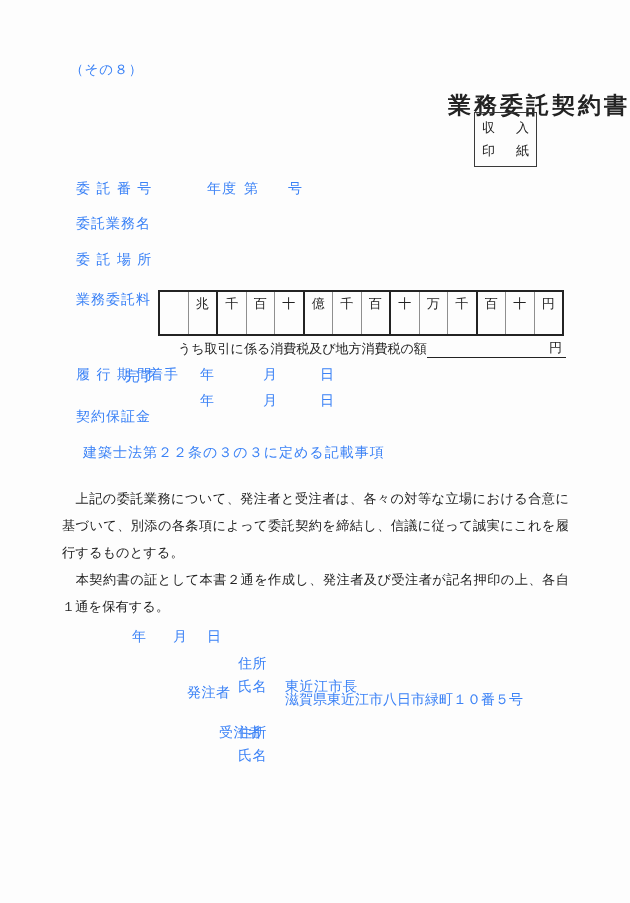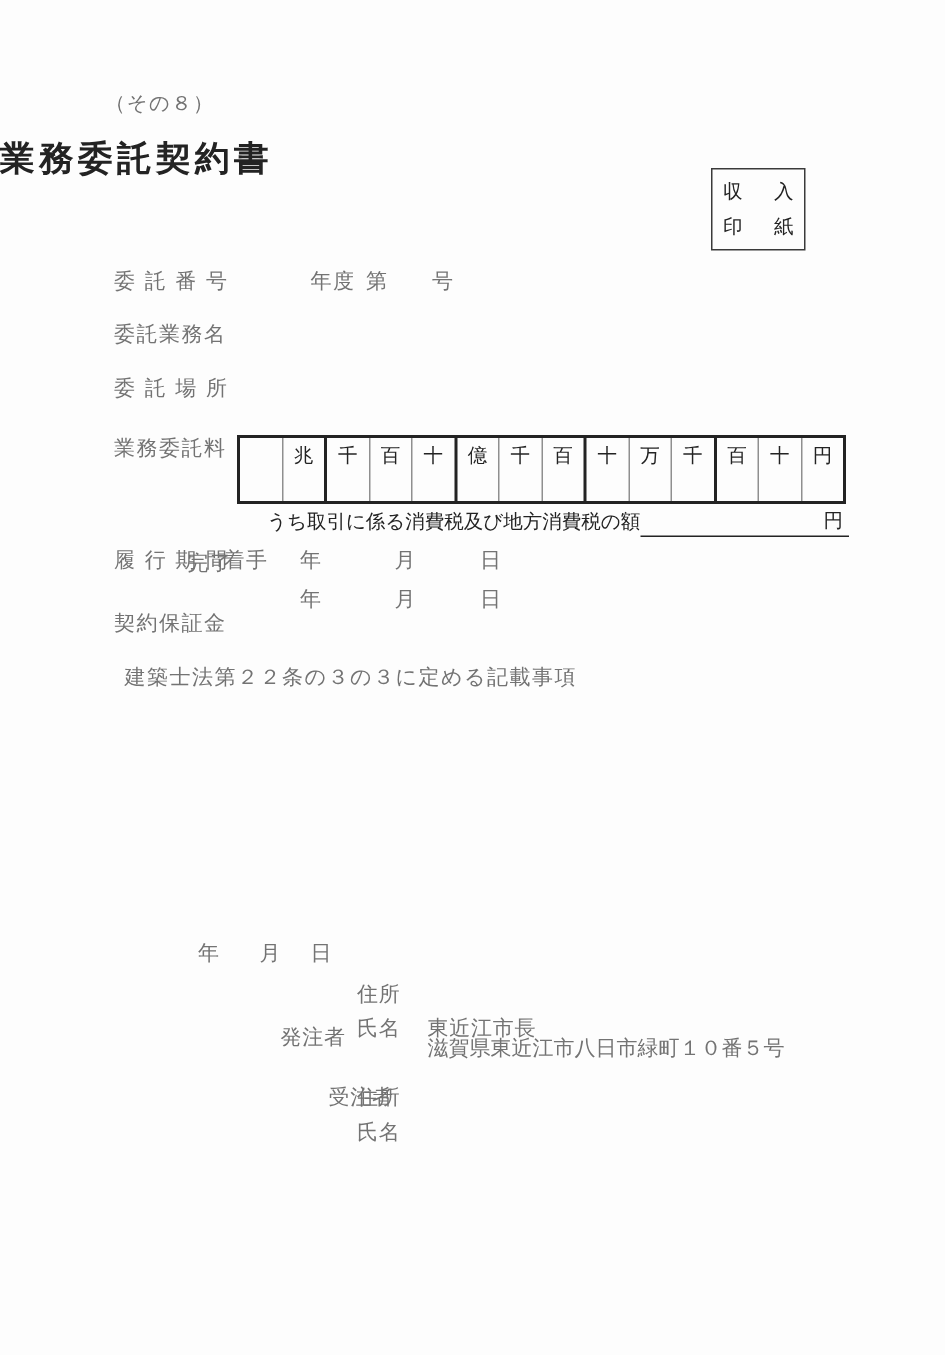--- a/index.html
+++ b/index.html
@@ -8,25 +8,25 @@
     background:#ffffff;
     font-family:"DejaVu Serif","Liberation Serif",serif;
     color:#232323;
   }
   .page {
     position:relative; width:630px; height:903px;
     background:#fdfdfd; overflow:hidden;
   }
   .t {
     position:absolute; font-size:14px; letter-spacing:1px;
-    white-space:pre; line-height:1.2; color:#737373;
+    white-space:pre; line-height:1.2; color:#3b82f6;
   }
   .title {
     position:absolute; left:0; top:90px; width:100%;
-    text-align:left; font-size:23px; font-weight:bold;
+    text-align:right; font-size:23px; font-weight:bold;
     letter-spacing:3px; white-space:pre;
   }
   .stamp {
     position:absolute; left:474px; top:112px; width:63px; height:55px;
     border:1px solid #3a3a3a; display:flex; flex-direction:column;
     justify-content:space-evenly; padding:2px 7px;
   }
   .stamp-row { display:flex; justify-content:space-between; font-size:13px; }
   .money-table {
     position:absolute; left:158px; top:290px; width:406px; height:46px;
@@ -115,20 +115,24 @@
 
   <span class="t" style="left:125px; top:368px;">完了</span>
   <span class="t" style="left:200px; top:392px;">年</span>
   <span class="t" style="left:263px; top:392px;">月</span>
   <span class="t" style="left:320px; top:392px;">日</span>
 
   <span class="t" style="left:76px; top:408px;">契約保証金</span>
 
   <span class="t" style="left:83px; top:444px;">建築士法第２２条の３の３に定める記載事項</span>
 
+  <div class="body-text">
+    <p>　上記の委託業務について、発注者と受注者は、各々の対等な立場における合意に基づいて、別添の各条項によって委託契約を締結し、信議に従って誠実にこれを履行するものとする。</p>
+    <p>　本契約書の証として本書２通を作成し、発注者及び受注者が記名押印の上、各自１通を保有する。</p>
+  </div>
 
   <span class="t sig" style="left:132px; top:628px;">年</span>
   <span class="t sig" style="left:173px; top:628px;">月</span>
   <span class="t sig" style="left:207px; top:628px;">日</span>
 
   <span class="t sig" style="left:187px; top:655px;margin-top:29px;">発注者</span>
   <span class="t sig" style="left:238px; top:655px;">住所</span>
   <span class="t sig" style="left:285px; top:655px; letter-spacing:0;margin-top:36px;">滋賀県東近江市八日市緑町１０番５号</span>
 
   <span class="t sig" style="left:238px; top:678px;">氏名</span>

